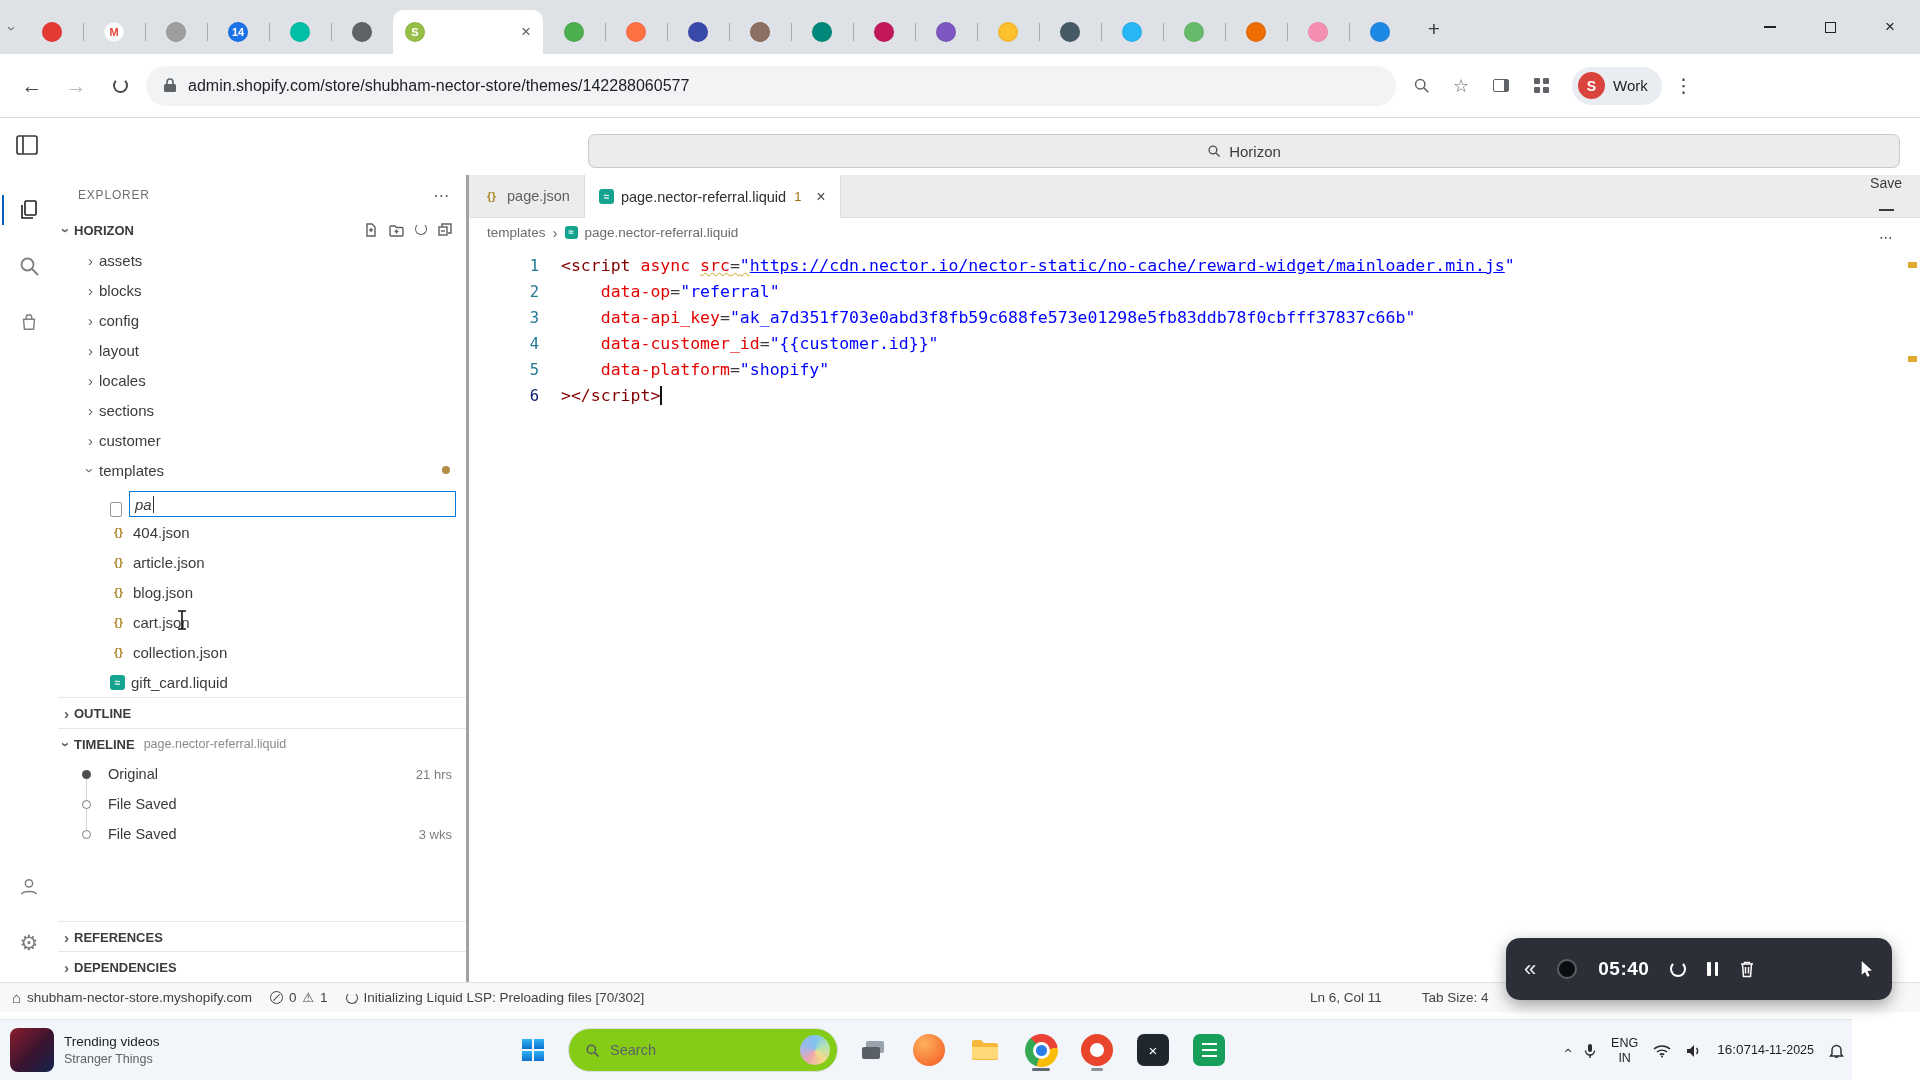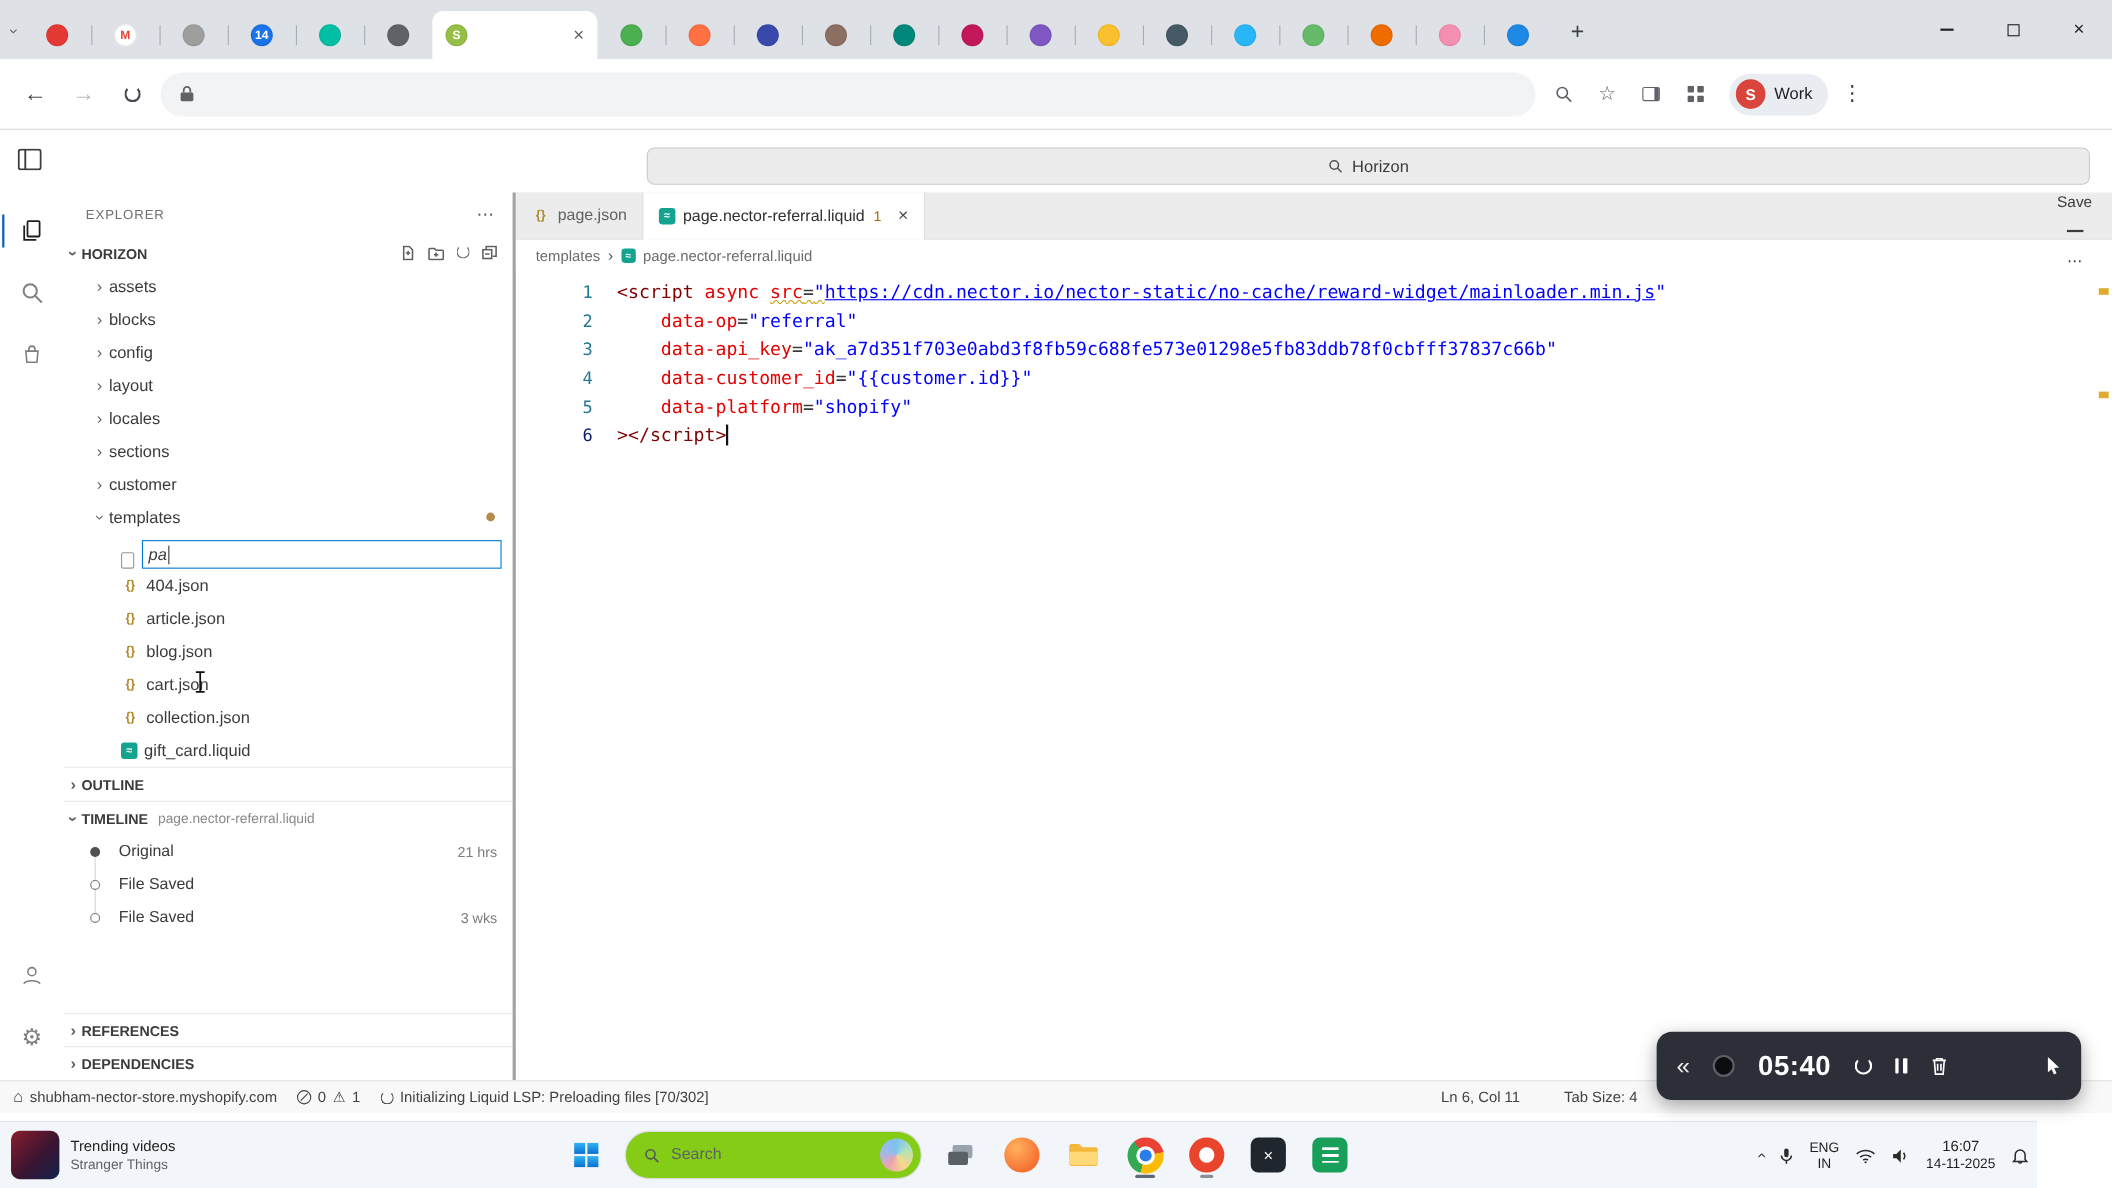--- a/index.html
+++ b/index.html
@@ -133,21 +133,21 @@
   .warnico{font-size:13px;line-height:1;}
   .arc.dark{border-color:#424242;border-top-color:transparent;}
   .sbright{position:absolute;left:1310px;top:0;height:100%;display:flex;align-items:center;gap:40px;white-space:nowrap;}
 
   
   .recorder{position:absolute;left:1506px;top:938px;width:386px;height:62px;background:rgba(33,36,44,.95);
             border-radius:14px;display:flex;align-items:center;gap:21px;padding:0 18px;box-sizing:border-box;
             color:#fff;z-index:50;box-shadow:0 5px 16px rgba(0,0,0,.35);}
   .rchev{font-size:22px;color:#ececec;line-height:1;}
   .rstop{width:20px;height:20px;border-radius:50%;background:#0c0d10;border:2px solid #5b5e66;box-sizing:border-box;}
-  .rtime{font-size:25px;font-weight:bold;letter-spacing:.5px;}
+  .rtime{font-size:19px;font-weight:bold;letter-spacing:.5px;}
   .rarc{width:16px;height:16px;border:2px solid #fff;border-radius:50%;border-top-color:transparent;box-sizing:border-box;}
   .rpause{display:flex;gap:4px;}
   .rpause span{width:3.5px;height:14px;background:#fff;border-radius:1px;}
   .rpointer{margin-left:auto;}
 
   
   .taskbar{position:absolute;left:0;top:1019px;width:1852px;height:61px;background:#f2f5f9;border-top:1px solid #e3e6ea;box-sizing:border-box;}
   .widget{position:absolute;left:10px;top:8px;display:flex;gap:10px;align-items:center;}
   .wthumb{width:44px;height:44px;border-radius:8px;background:linear-gradient(135deg,#8a1d2c 0%,#3a1430 55%,#13224d 100%);}
   .wtitle{font-size:13.5px;color:#1f1f1f;}
@@ -170,21 +170,21 @@
   .darksq{width:32px;height:32px;border-radius:7px;background:#20262e;color:#fff;font-size:15px;display:flex;
           align-items:center;justify-content:center;}
   .greensq{width:32px;height:32px;border-radius:7px;background:#18a05a;display:flex;align-items:center;justify-content:center;}
   .grid4{width:15px;height:14px;background:repeating-linear-gradient(180deg,#fff 0 2.5px,transparent 2.5px 6px);}
   .indic{position:absolute;bottom:1px;left:50%;transform:translateX(-50%);height:3px;border-radius:2px;background:#8a9096;}
   .indic.w18{width:18px;background:#5f6875;}
   .indic.w12{width:12px;}
   .tray{position:absolute;right:8px;top:0;height:61px;display:flex;align-items:center;gap:15px;}
   .traychev{color:#2b2b2b;font-size:15px;}
   .lang{display:flex;flex-direction:column;align-items:center;line-height:1.2;font-size:12.5px;color:#1f1f1f;}
-  .clock{display:flex;flex-direction:column;align-items:center;line-height:1.25;}
+  .clock{display:flex;flex-direction:row;align-items:flex-end;line-height:1.25;}
   .clock .t{font-size:13.5px;color:#1f1f1f;}
   .clock .d{font-size:12.5px;color:#1f1f1f;}
 
   .ibeam{position:absolute;left:176px;top:610px;z-index:60;}
 </style>
 </head>
 <body>
 
 <div class="tabstrip">
   <span class="tschev chev down">›</span>
@@ -270,20 +270,21 @@
   <div class="navbtn">←</div>
   <div class="navbtn fwd">→</div>
   <div class="navbtn">
       <span class="arc"></span>
     </div>
   <div class="urlpill">
     <svg width="12" height="15" viewBox="0 0 12 15">
       <rect y="6" width="12" height="8" rx="1.5" fill="#5f6368"></rect>
       <path d="M3 6V4a3 3 0 0 1 6 0v2" stroke="#5f6368" stroke-width="1.6" fill="none"></path>
     </svg>
+    <span class="urltext">admin.shopify.com/store/shubham-nector-store/themes/142288060577</span>
   </div>
   <div class="abicons">
     <div class="abico">
       <svg width="17" height="17" viewBox="0 0 20 20" fill="none" stroke="#5f6368" stroke-width="1.8">
         <circle cx="8.5" cy="8.5" r="5.5"></circle>
           <line x1="12.8" y1="12.8" x2="18" y2="18"></line>
       </svg>
     </div>
     <div class="abico">☆</div>
     <div class="abico">

